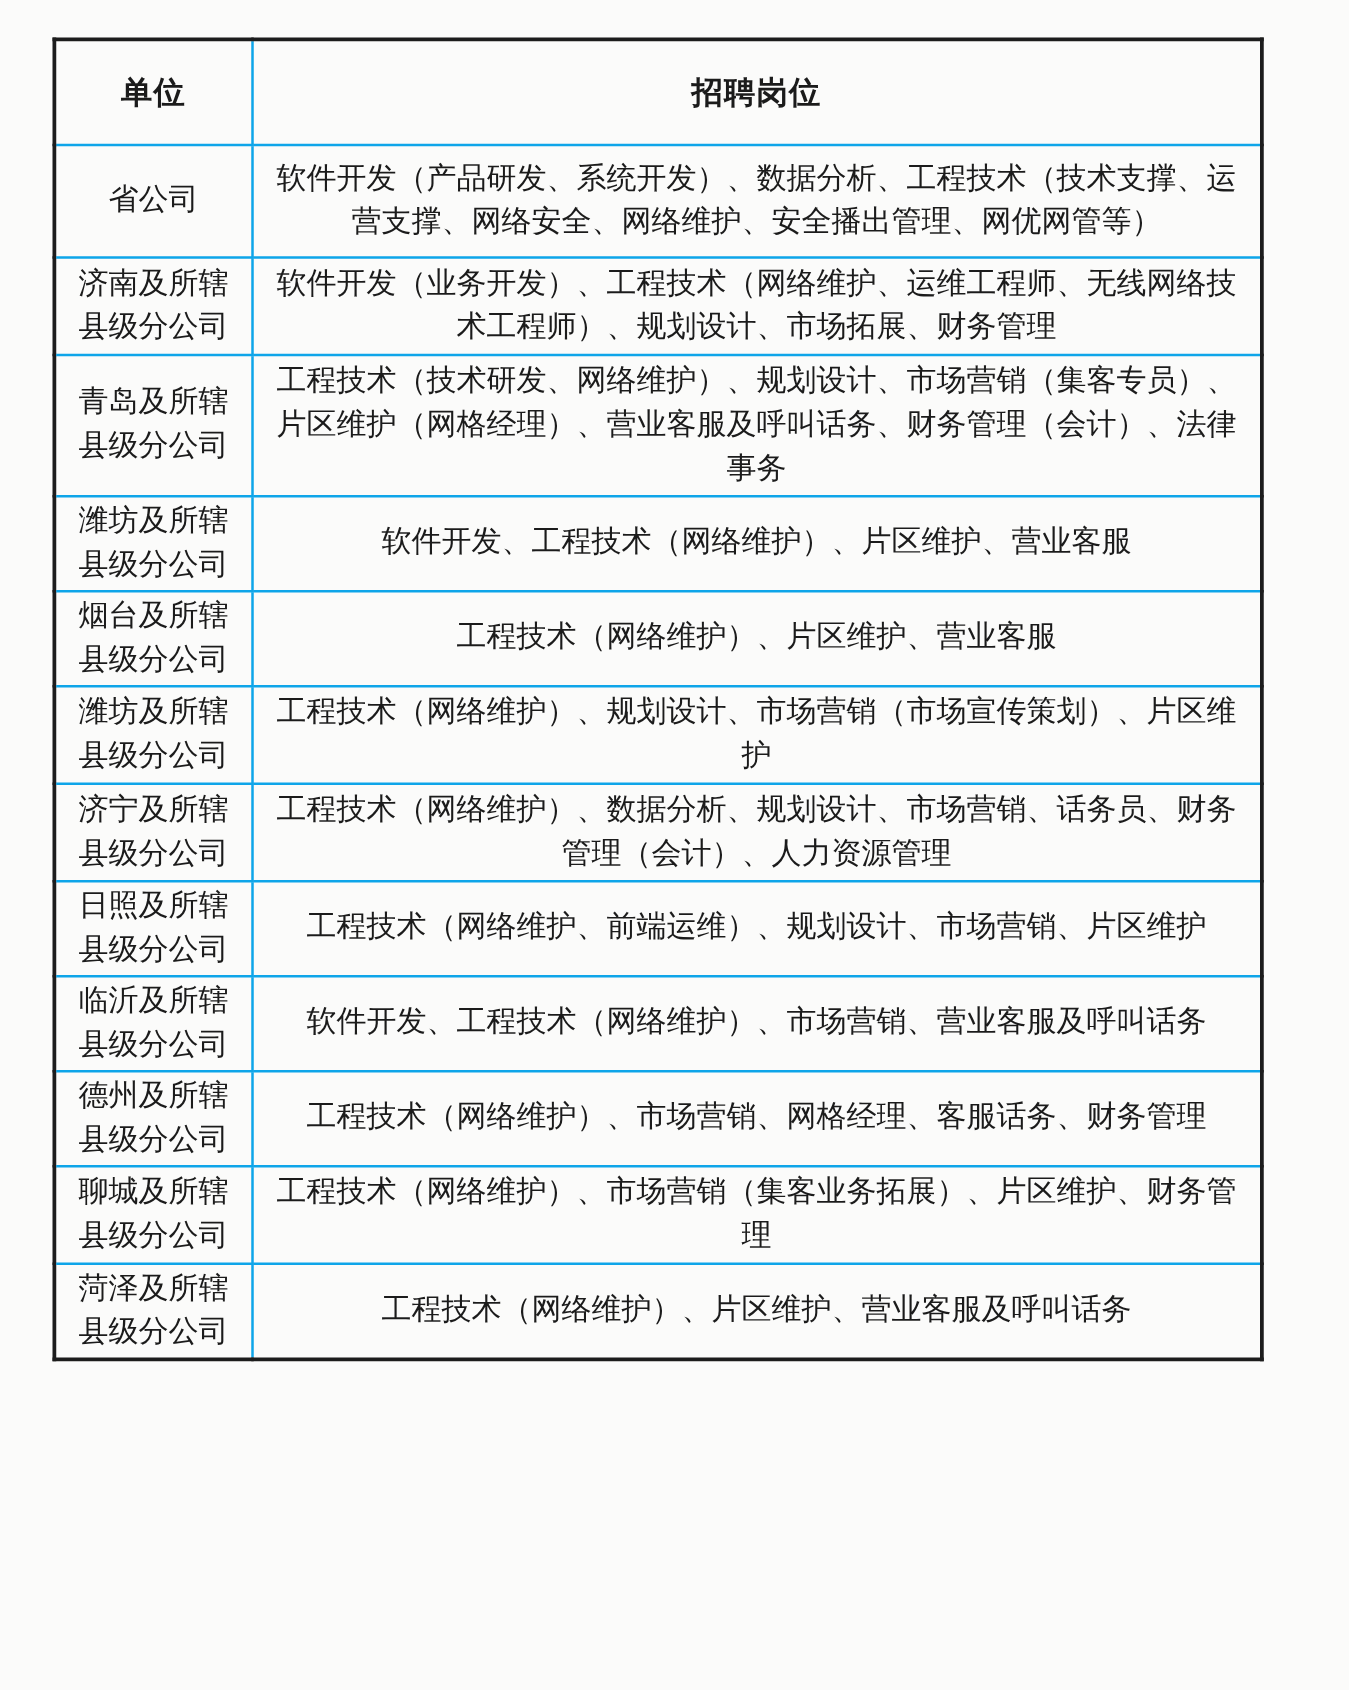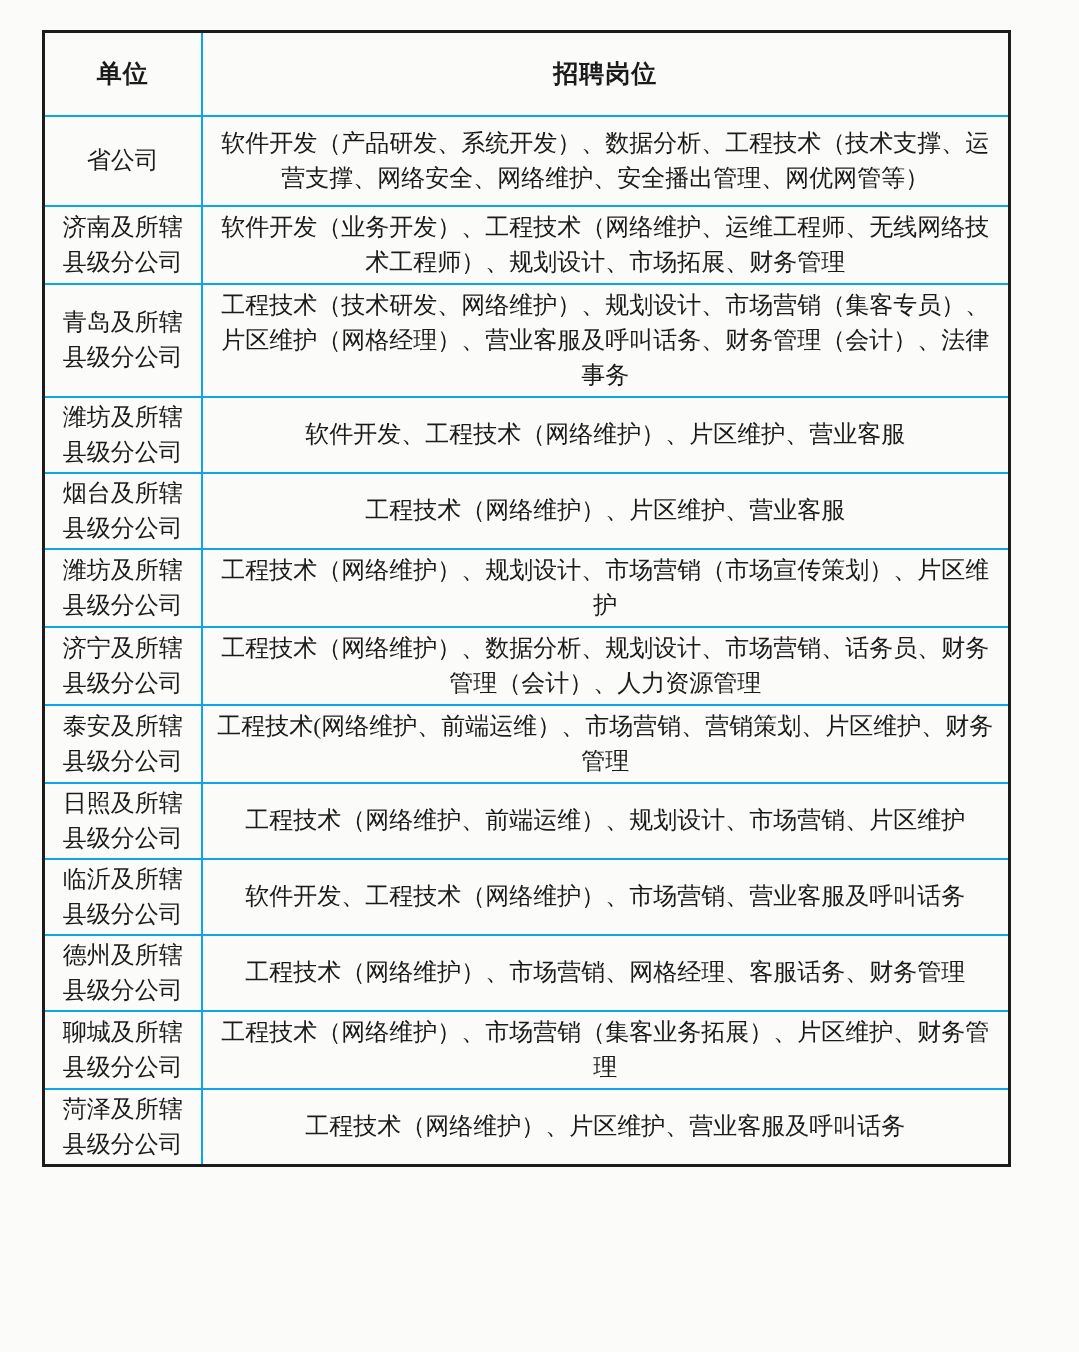--- a/index.html
+++ b/index.html
@@ -101,24 +101,20 @@
       </tr>
       <tr>
         <td class="unit">潍坊及所辖县级分公司</td>
         <td class="pos">工程技术（网络维护）、规划设计、市场营销（市场宣传策划）、片区维护</td>
       </tr>
       <tr>
         <td class="unit">济宁及所辖县级分公司</td>
         <td class="pos">工程技术（网络维护）、数据分析、规划设计、市场营销、话务员、财务管理（会计）、人力资源管理</td>
       </tr>
       <tr>
-        <td class="unit">泰安及所辖县级分公司</td>
-        <td class="pos">工程技术(网络维护、前端运维）、市场营销、营销策划、片区维护、财务管理</td>
-      </tr>
-      <tr>
         <td class="unit">日照及所辖县级分公司</td>
         <td class="pos">工程技术（网络维护、前端运维）、规划设计、市场营销、片区维护</td>
       </tr>
       <tr>
         <td class="unit">临沂及所辖县级分公司</td>
         <td class="pos">软件开发、工程技术（网络维护）、市场营销、营业客服及呼叫话务</td>
       </tr>
       <tr>
         <td class="unit">德州及所辖县级分公司</td>
         <td class="pos">工程技术（网络维护）、市场营销、网格经理、客服话务、财务管理</td>

